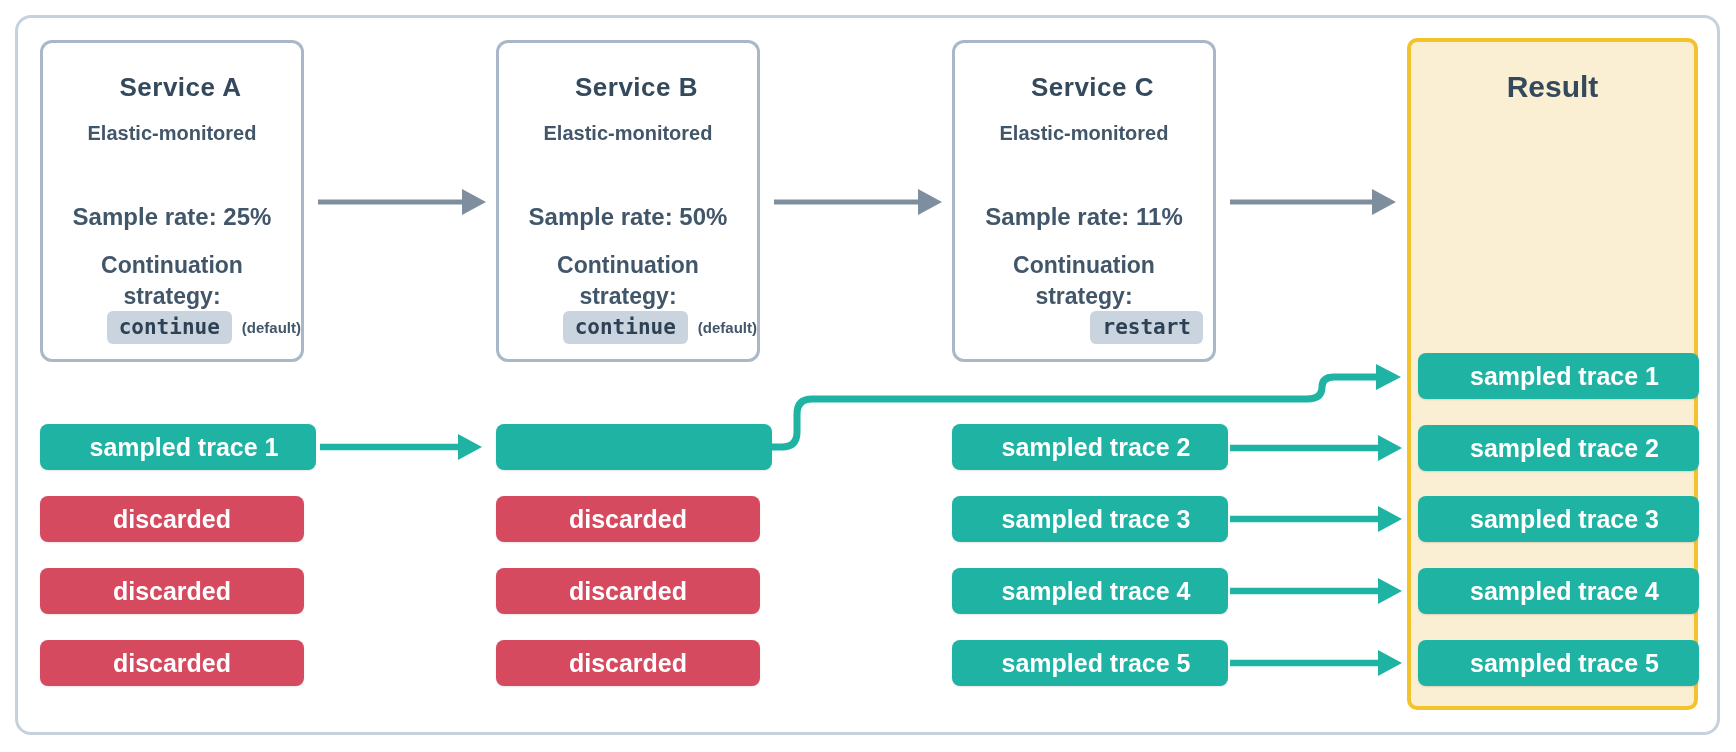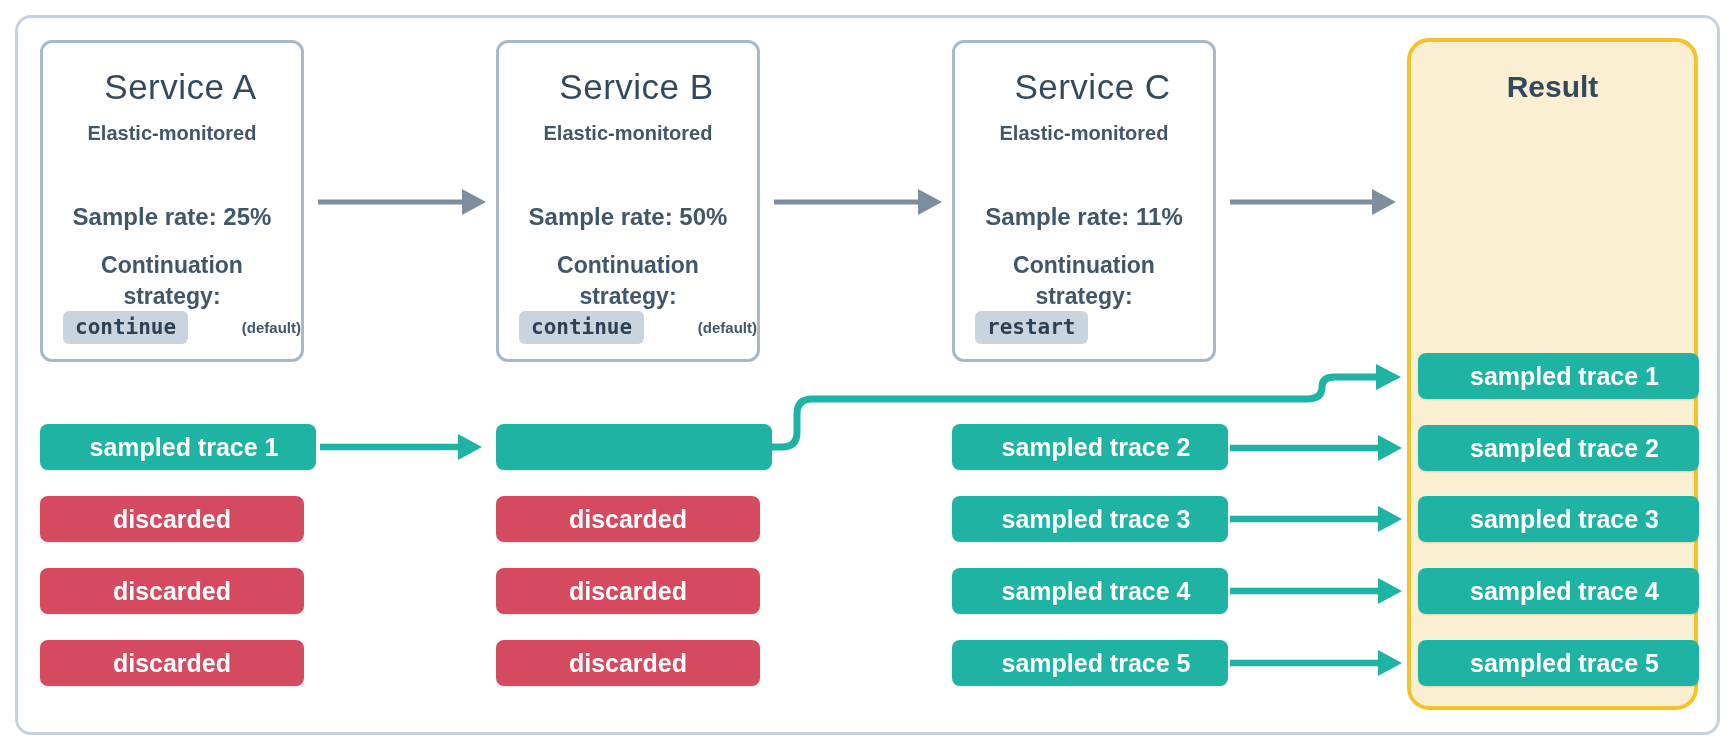--- a/index.html
+++ b/index.html
@@ -24,38 +24,38 @@
     position:absolute;left:15px;top:15px;width:1699px;height:714px;
     border:3px solid var(--outer-border);border-radius:16px;
   }
   
   .service-box{
     position:absolute;top:40px;width:264px;height:322px;box-sizing:border-box;
     border:3px solid var(--service-border);border-radius:12px;text-align:center;
   }
   .svc-a{left:40px}.svc-b{left:496px}.svc-c{left:952px}
   .svc-title{
-    position:absolute;top:26px;left:17px;right:0;font-size:35px;line-height:36px;
-    font-weight:400;color:var(--text-dark);letter-spacing:.5px;
+    position:absolute;top:26px;left:17px;right:0;font-size:26px;line-height:36px;
+    font-weight:700;color:var(--text-dark);letter-spacing:.5px;
   }
   .svc-mon{
     position:absolute;top:77px;left:0;right:0;font-size:20px;line-height:27px;
     font-weight:600;color:var(--text-body);
   }
   .svc-sample{
     position:absolute;top:147px;left:0;right:0;font-size:24px;line-height:28px;
     font-weight:600;color:var(--text-body);margin-top:13px;
   }
   .svc-cont{
     position:absolute;top:207px;left:0;right:0;font-size:23px;line-height:31px;
     font-weight:600;color:var(--text-body);
   }
   .chip-row{
     position:absolute;top:264px;left:0;right:0;height:40px;
-    display:flex;justify-content:space-between;align-items:center;gap:26px;margin-left:20px;
+    display:flex;justify-content:flex-end;align-items:center;gap:10px;margin-left:20px;
   }
   .chip{
     background:var(--chip-bg);border-radius:6px;padding:4px 12px 5px 12px;
     font-family:"DejaVu Sans Mono","Liberation Mono",monospace;
     font-size:21px;font-weight:700;color:#2E4154;white-space:nowrap;
   }
   .chip-suffix{font-size:15px;font-weight:600;color:var(--text-body);white-space:nowrap;}
   
   .trace-cell{
     position:absolute;width:264px;height:46px;border-radius:8px;
@@ -63,21 +63,21 @@
     font-size:25px;font-weight:700;color:var(--row-text);
     box-shadow:0 1px 2px rgba(0,0,0,0.10);
   }
   .status-sampled{background:var(--sampled);padding-left:12px;}
   .status-discarded{background:var(--discarded);}
   .col-a{left:40px}.col-b{left:496px}.col-c{left:952px}
   .row-1{top:424px}.row-2{top:496px}.row-3{top:568px}.row-4{top:640px}
   
   .result-box{
     position:absolute;left:1407px;top:38px;width:291px;height:672px;box-sizing:border-box;
-    background:var(--result-fill);border:4px solid var(--result-border);border-radius:22px;
+    background:var(--result-fill);border:4px solid var(--result-border);border-radius:10px;
   }
   .result-title{
     position:absolute;top:27px;left:0;right:0;text-align:center;
     font-size:30px;line-height:36px;font-weight:700;color:var(--text-dark);
   }
   .result-cell{
     position:absolute;left:7px;width:269px;height:46px;border-radius:8px;
     display:flex;align-items:center;justify-content:center;
     font-size:25px;font-weight:700;color:var(--row-text);
     box-shadow:0 1px 2px rgba(0,0,0,0.12);

